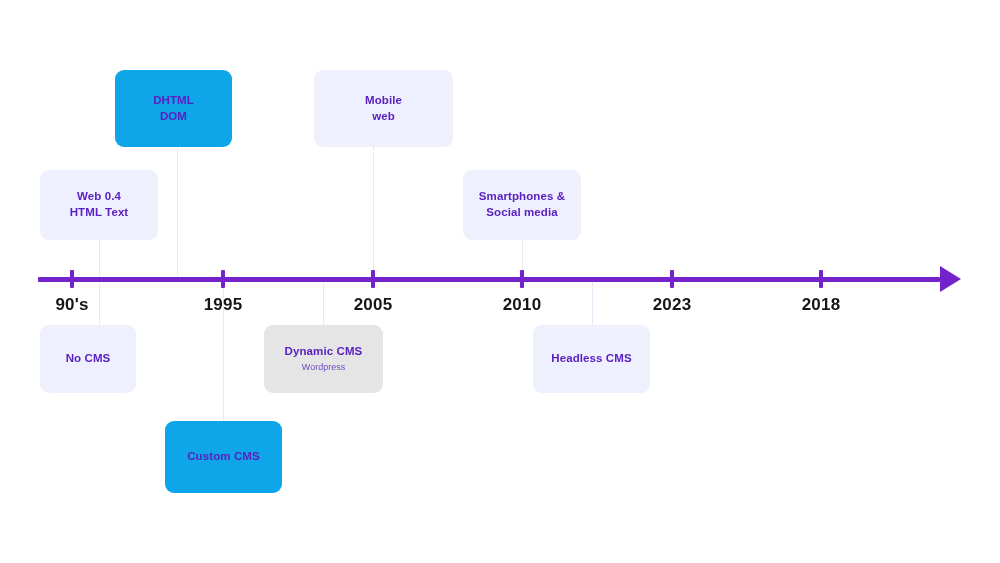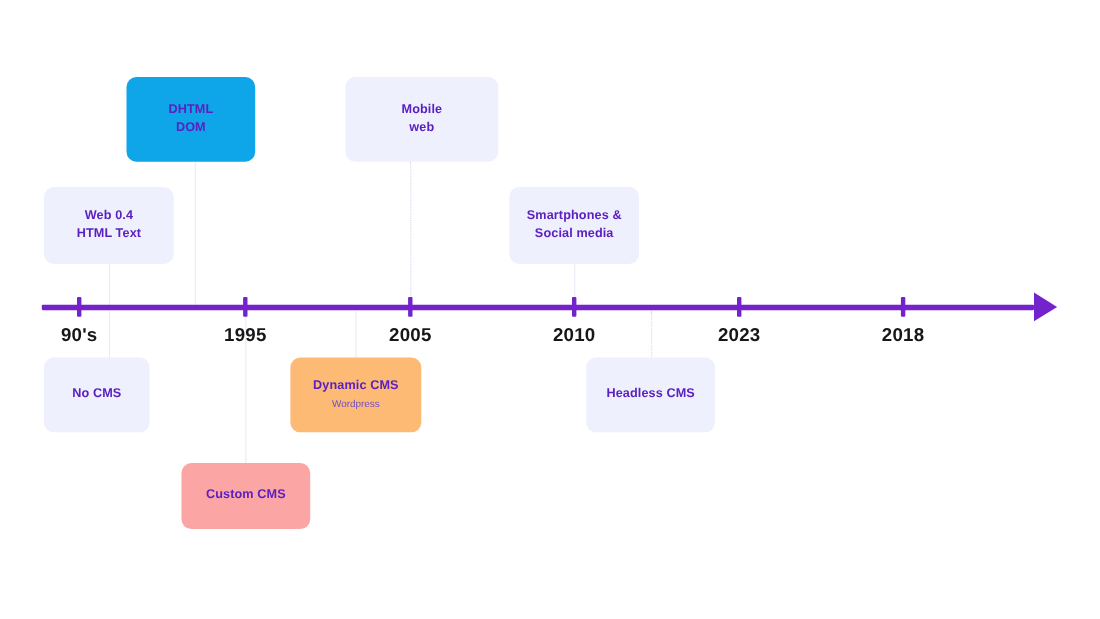--- a/index.html
+++ b/index.html
@@ -130,23 +130,23 @@
       <div class="event-title" style="color: rgb(91, 33, 192);">Web 0.4
 HTML Text</div>
     </div>
     <div class="event-box" style="left: 463px; top: 170px; width: 118px; height: 70px; background: rgb(238, 240, 253);">
       <div class="event-title" style="color: rgb(91, 33, 192);">Smartphones &amp;
 Social media</div>
     </div>
     <div class="event-box" style="left: 40px; top: 325px; width: 96px; height: 68px; background: rgb(238, 240, 253);">
       <div class="event-title" style="color: rgb(91, 33, 192);">No CMS</div>
     </div>
-    <div class="event-box" style="left: 264px; top: 325px; width: 119px; height: 68px; background: #fdba74;">
+    <div class="event-box" style="left: 264px; top: 325px; width: 119px; height: 68px; background: #e5e5e5;">
       <div class="event-title" style="color: rgb(91, 33, 192);">Dynamic CMS</div>
       <div class="event-sub">Wordpress</div>
     </div>
     <div class="event-box" style="left: 533px; top: 325px; width: 117px; height: 68px; background: rgb(238, 240, 253);">
       <div class="event-title" style="color: rgb(91, 33, 192);">Headless CMS</div>
     </div>
-    <div class="event-box" style="left: 165px; top: 421px; width: 117px; height: 60px; background: #fca5a5;">
+    <div class="event-box" style="left: 165px; top: 421px; width: 117px; height: 72px; background: #0ea5e9;">
       <div class="event-title" style="color: rgb(91, 33, 192);">Custom CMS</div>
     </div>
   </div>
 
 </body></html>

